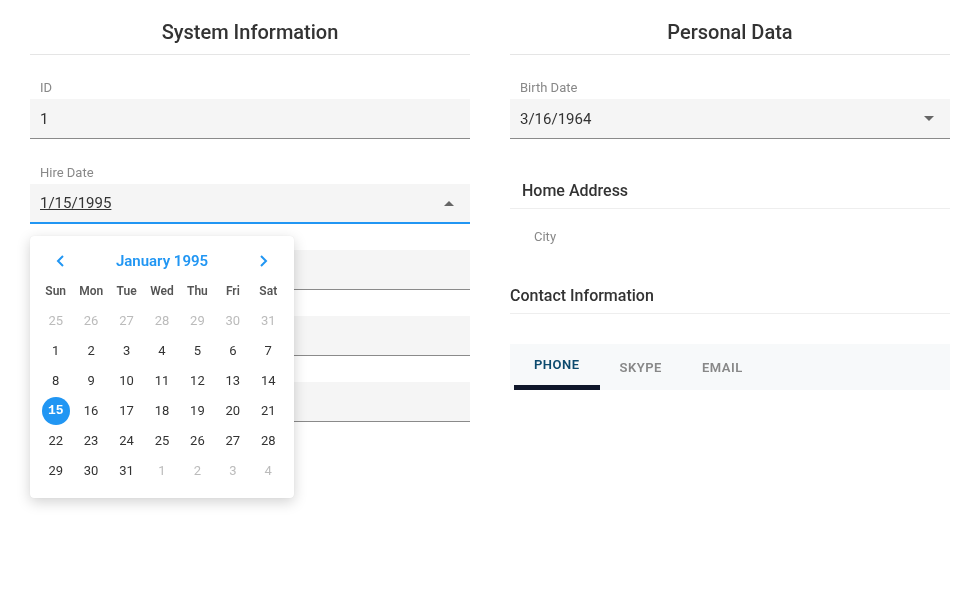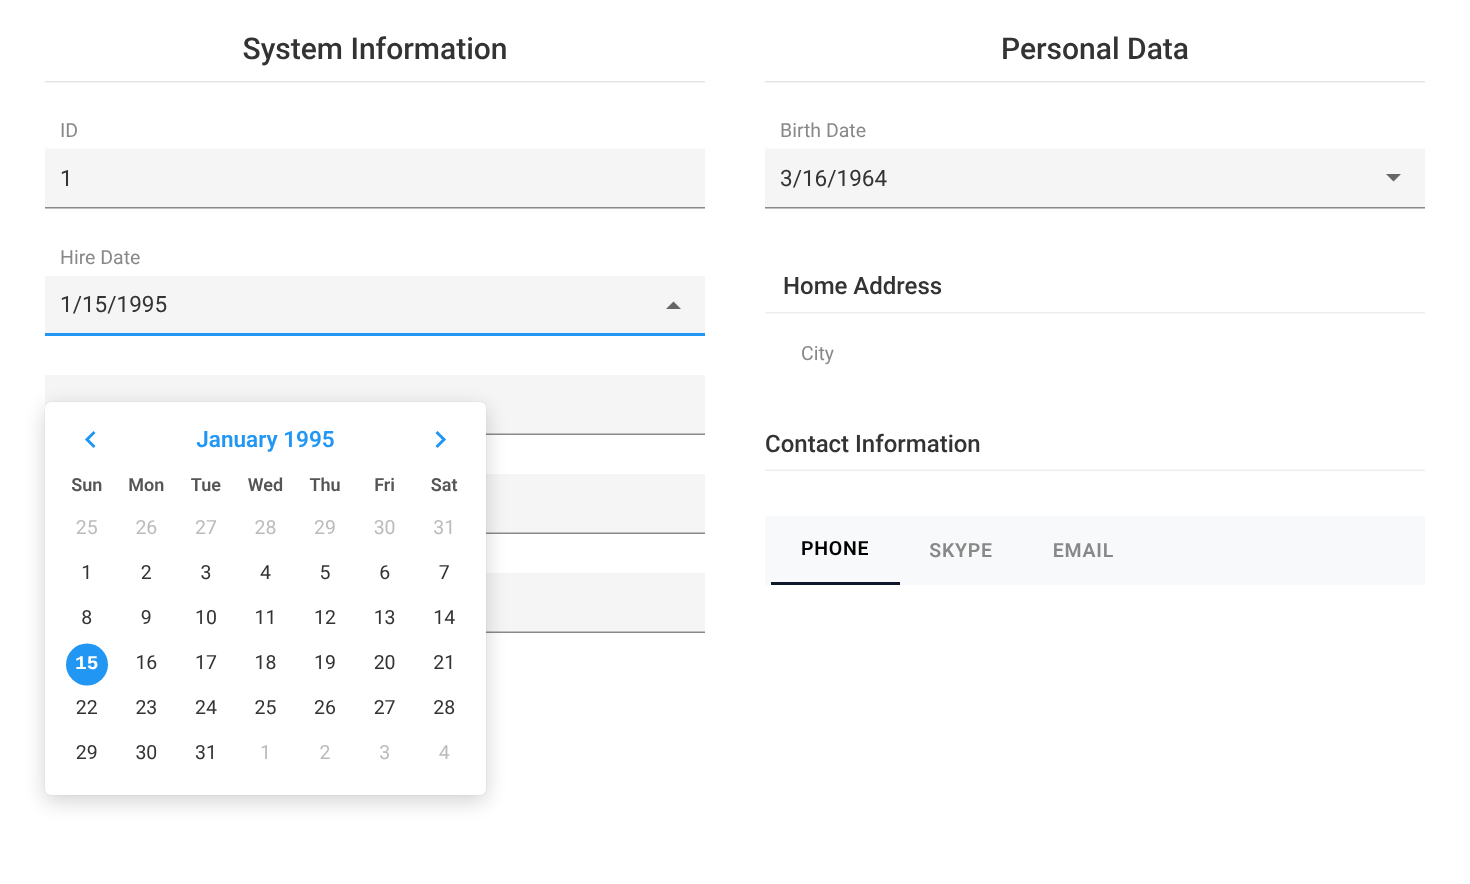--- a/index.html
+++ b/index.html
@@ -12,32 +12,32 @@
   .sub-title {
     font-size: 16px; font-weight: 500; color: #333; padding: 0 0 8px 12px; border-bottom: 1px solid #eee; margin-bottom: 20px; margin-top: 16px;
   }
   .field { margin-bottom: 26px; }
   .field .label { font-size: 13px; color: #888; margin-bottom: 4px; padding-left: 10px; }
   .input-like {
     background: #f5f5f5; height: 40px; display: flex; align-items: center; padding: 0 10px;
     border-bottom: 1px solid #8a8a8a; font-size: 15px; color: #333; width: 100%;
     justify-content: space-between;
   }
-  .input-like.active { border-bottom: 2px solid #2196f3; }
+  .input-like.active { border-bottom: 2px solid #2196f3; text-decoration: underline; }
   .tri { width:0; height:0; border-left:5px solid transparent; border-right:5px solid transparent; display:inline-block; margin-right:6px; }
   .tri.up   { border-bottom:5px solid #666; }
   .tri.down { border-top:5px solid #666; }
   .indent { margin-left: 14px; }
   
   .tabs { display:flex; background:#f7f9fa; height:46px; align-items:center; padding:0 4px; margin-top:10px; }
   .tab { font-size:13px; font-weight:600; letter-spacing:.5px; color:#888; padding:0 20px; height:100%; display:flex; align-items:center; cursor:pointer; }
-  .tab.active { color:#000000; border-bottom:2px solid #0f172a; }
+  .tab.active { color:#0c4a6e; border-bottom:5px solid #0f172a; }
   
   .calendar {
-    position:absolute; top:248px; left:0; width:294px; background:#fff;
+    position:absolute; top:216px; left:0; width:264px; background:#fff;
     box-shadow: 0 4px 14px rgba(0,0,0,.18), 0 0 1px rgba(0,0,0,.1);
     border-radius:4px; padding:10px 8px 12px; z-index:10;
   }
   .cal-head { display:flex; align-items:center; justify-content:space-between; padding:6px 14px; color:#2196f3; font-weight:600; font-size:15px; }
   .chev { width:18px; height:18px; display:flex; align-items:center; justify-content:center; cursor:pointer; }
   .chev svg { stroke:#2196f3; stroke-width:2; fill:none; }
   .cal-grid { display:grid; grid-template-columns: repeat(7, 1fr); text-align:center; font-size:13px; }
   .dow { color:#555; font-weight:600; font-size:12px; padding:8px 0; }
   .day { color:#333; padding:6px 0; margin:1px auto; width:28px; height:28px; line-height:16px; display:flex; align-items:center; justify-content:center; border-radius:50%; cursor:pointer; }
   .day.other { color:#bbb; }

